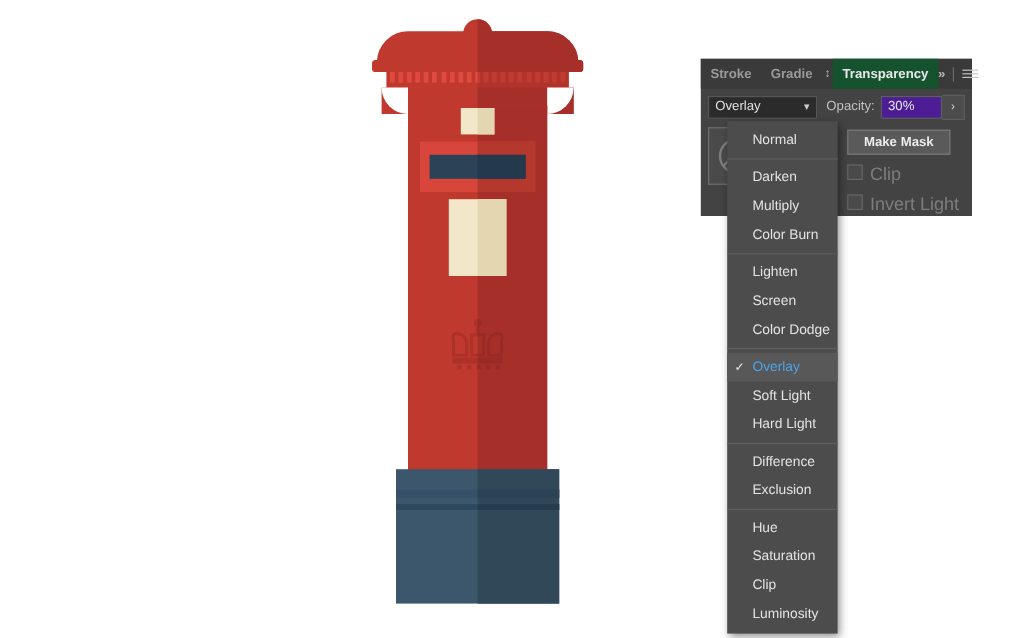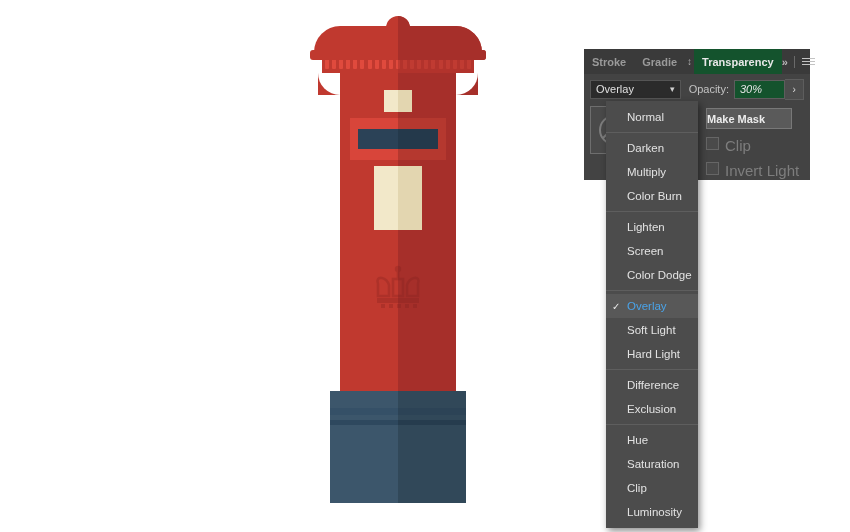--- a/index.html
+++ b/index.html
@@ -169,23 +169,23 @@
     height:26px;display:flex;align-items:center;padding:4px 6px 0 6px;box-sizing:border-box;
   }
   .mode-select{
     width:92px;height:19px;background:#2b2b2b;border:1px solid #555;
     display:flex;align-items:center;justify-content:space-between;
     padding:0 5px;box-sizing:border-box;color:#e0e0e0;font-size:11px;
   }
   .chev-down{font-size:9px;color:#cfcfcf;}
   .op-label{margin-left:8px;color:#c2c2c2;font-size:11px;}
   .op-field{
-    margin-left:5px;width:52px;height:19px;background:#14532d;border:1px solid #5d5d5d;
+    margin-left:5px;width:52px;height:19px;background:#4c1d95;border:1px solid #5d5d5d;
     display:flex;align-items:center;padding:0 5px;box-sizing:border-box;
-    color:#e6e6e6;font-size:11px;font-style:italic;
+    color:#e6e6e6;font-size:11px;
   }
   .op-stepper{
     width:18px;height:19px;background:#4c4c4c;border:1px solid #5d5d5d;border-left:none;
     display:flex;align-items:center;justify-content:center;color:#d8d8d8;font-size:10px;
   }
 
   .panel-body{display:flex;padding:6px;box-sizing:border-box;}
   .thumbs{display:flex;gap:6px;}
   .thumb{
     width:46px;height:46px;background:#4a4a4a;border:1px solid #6e6e6e;
@@ -195,21 +195,21 @@
     position:absolute;left:50%;top:50%;transform:translate(-50%,-50%);
     width:26px;height:26px;border:2px solid #7d7d7d;border-radius:50%;
   }
   .thumb-no:after{
     content:"";position:absolute;left:-2px;top:11px;width:26px;height:2px;
     background:#7d7d7d;transform:rotate(-45deg);
   }
   .mask-col{margin-left:14px;padding-top:2px;}
   .btn-mask{
     width:84px;height:19px;background:#5a5a5a;border:1px solid #787878;
-    display:flex;align-items:center;justify-content:flex-start;
+    display:flex;align-items:center;justify-content:center;
     color:#ececec;font-size:11px;font-weight:bold;
   }
   .chkrow{display:flex;align-items:flex-start;margin-top:8px;color:#7d7d7d;font-size:15px;}
   .chkbox{
     width:11px;height:11px;background:#4a4a4a;border:1px solid #666;margin-right:6px;
   }
 
   
   #menu{
     position:absolute;left:606px;top:101px;width:92px;

